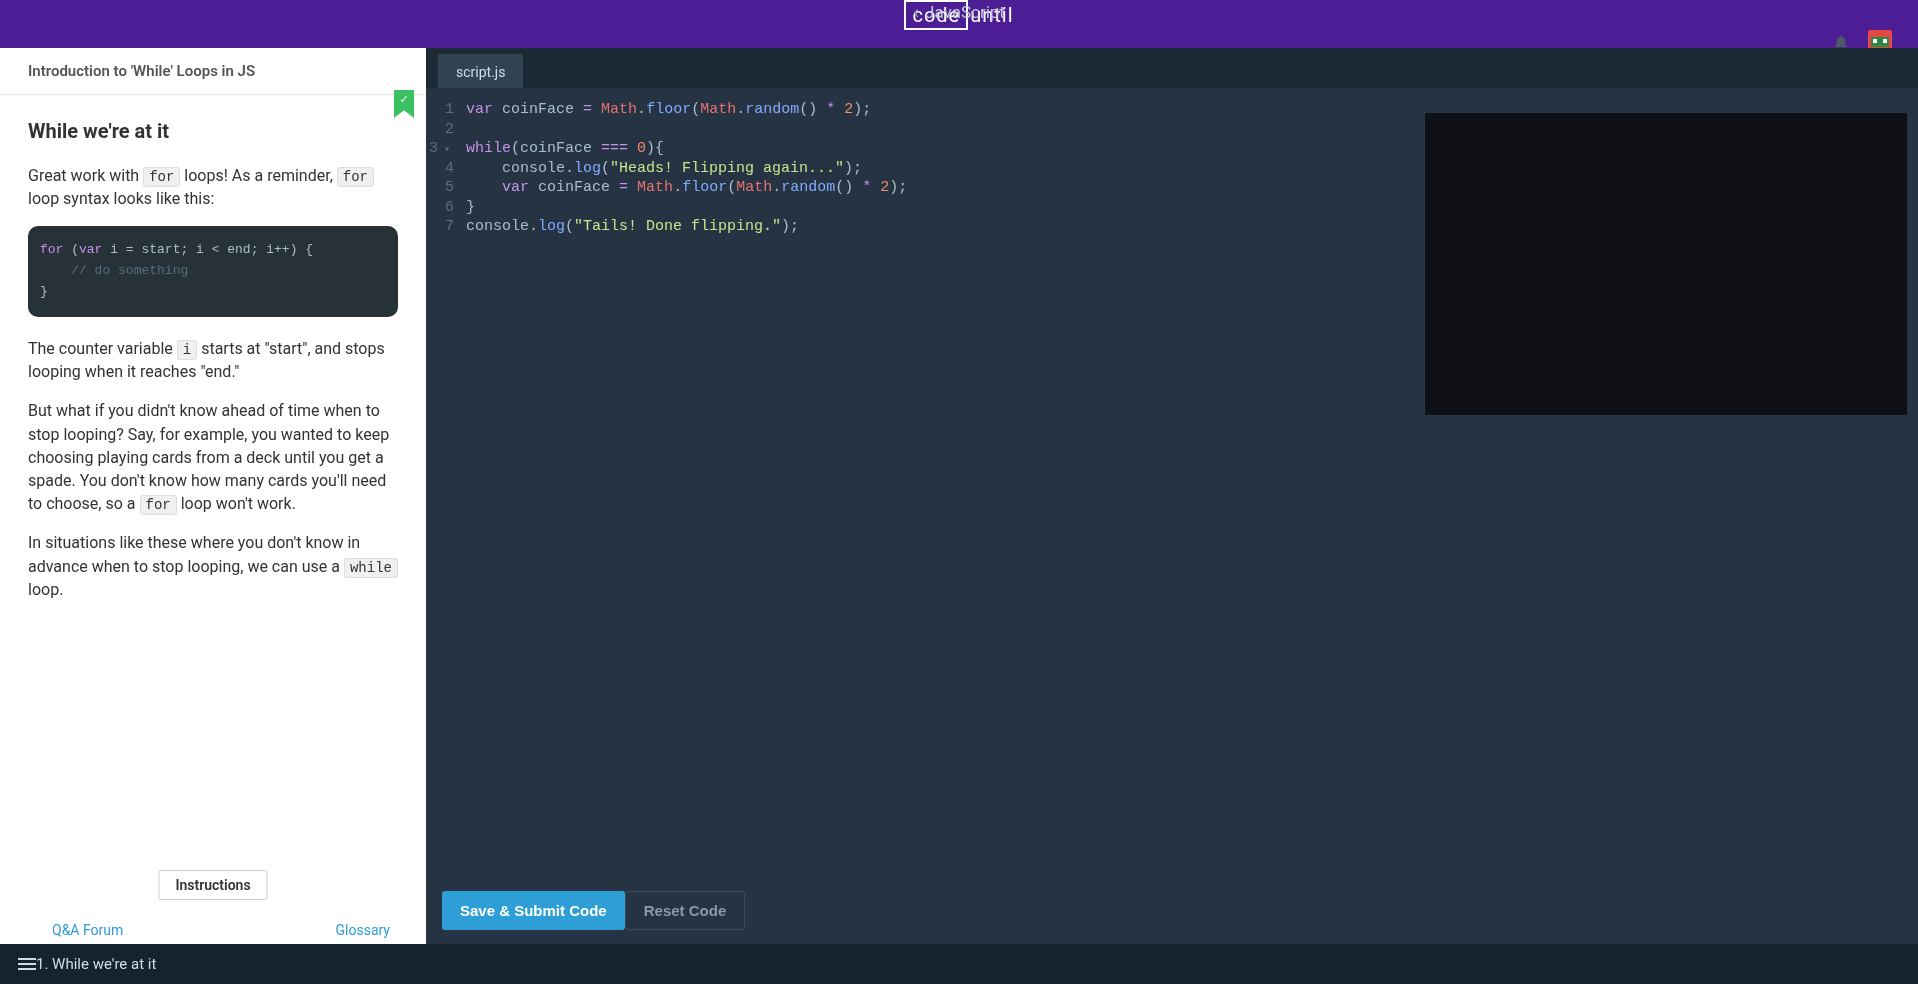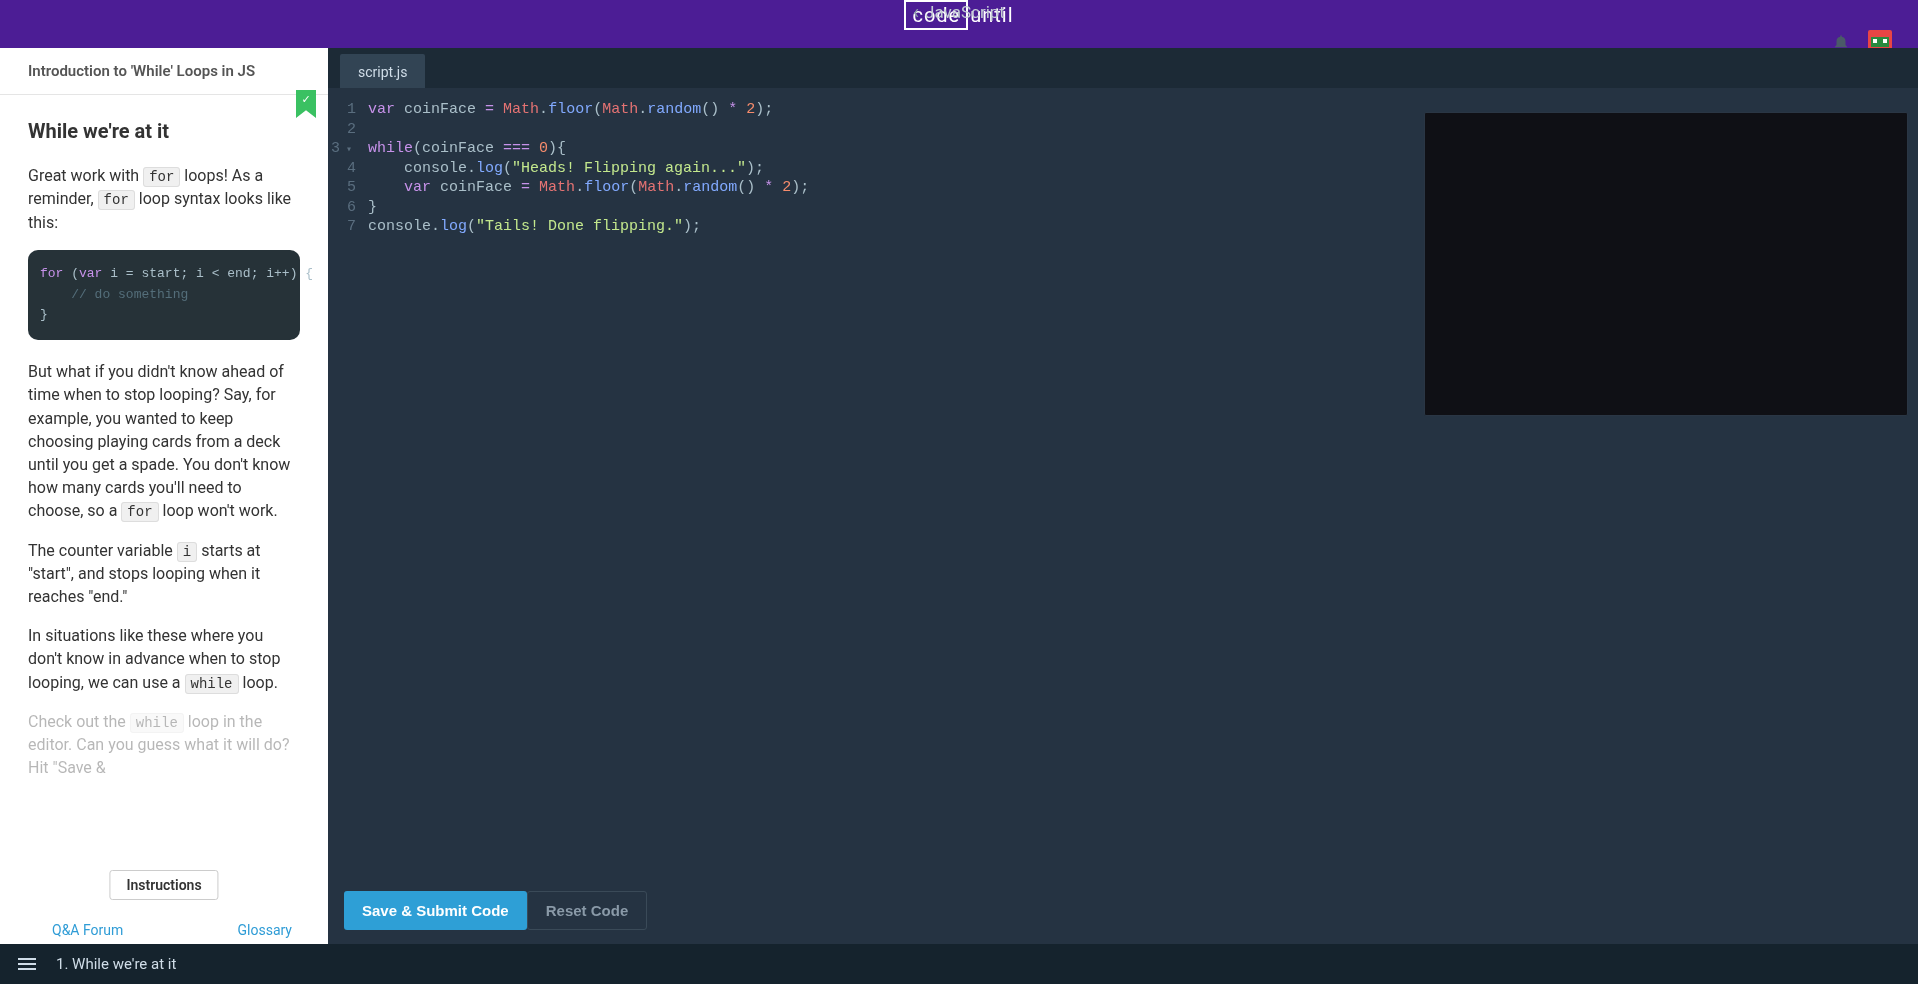--- a/index.html
+++ b/index.html
@@ -59,21 +59,21 @@
   background: #e84545;
   border-radius: 2px;
   display: flex; align-items: center; justify-content: center;
   font-size: 12px;
 }
 .main {
   display: flex;
   height: calc(100% - 48px - 40px);
 }
 .left-panel {
-  width: 328px;
+  width: 426px;
   background: #fff;
   display: flex;
   flex-direction: column;
   position: relative;
 }
 .lesson-header {
   padding: 14px 28px;
   border-bottom: 1px solid #e5e5e5;
   font-size: 15px;
   font-weight: 600;
@@ -251,21 +251,20 @@
   border: 1px solid #3a4a58;
 }
 .app-footer {
   height: 40px;
   background: #15232d;
   display: flex;
   align-items: center;
   padding: 0 18px;
   color: #d0dde8;
   font-size: 15px;
-  gap: 20px;
 }
 .menu-icon { display: flex; flex-direction: column; gap: 3px; }
 .menu-icon span { width: 18px; height: 2px; background: #d0dde8; }
 .faded-text { opacity: .35; }
 </style>
 </head>
 <body>
 
 <div class="header">
   <div class="logo">
@@ -302,30 +301,27 @@
     </div>
     <div class="lesson-content">
       <h1>While we're at it</h1>
       <p>
         <span>Great work with </span><span class="inline-code">for</span><span> loops! As a reminder, </span><span class="inline-code">for</span><span> loop syntax looks like this:</span>
       </p>
       <div class="code-block"><span class="kw">for</span> (<span class="kw">var</span> i = start; i &lt; end; i++) {
     <span class="cm">// do something</span>
 }</div>
       <p>
+        <span>The counter variable </span><span class="inline-code">i</span><span> starts at "start", and stops looping when it reaches "end."</span>
+      </p>
+      <p>
         <span>But what if you didn't know ahead of time when to stop looping? Say, for example, you wanted to keep choosing playing cards from a deck until you get a spade. You don't know how many cards you'll need to choose, so a </span><span class="inline-code">for</span><span> loop won't work.</span>
       </p>
       <p>
-        <span>The counter variable </span><span class="inline-code">i</span><span> starts at "start", and stops looping when it reaches "end."</span>
-      </p>
-      <p>
         <span>In situations like these where you don't know in advance when to stop looping, we can use a </span><span class="inline-code">while</span><span> loop.</span>
-      </p>
-      <p class="faded-text">
-        <span>Check out the </span><span class="inline-code">while</span><span> loop in the editor. Can you guess what it will do? Hit "Save &amp;</span>
       </p>
     </div>
     <div class="bottom-fade"></div>
     <div class="instructions-tab">Instructions</div>
     <div class="bottom-links">
       <a href="#">Q&amp;A Forum</a>
       <a href="#">Glossary</a>
     </div>
   </div>
 

